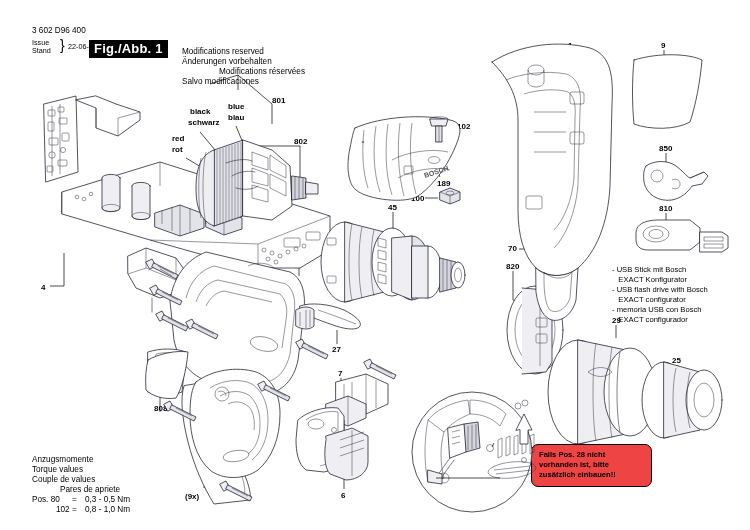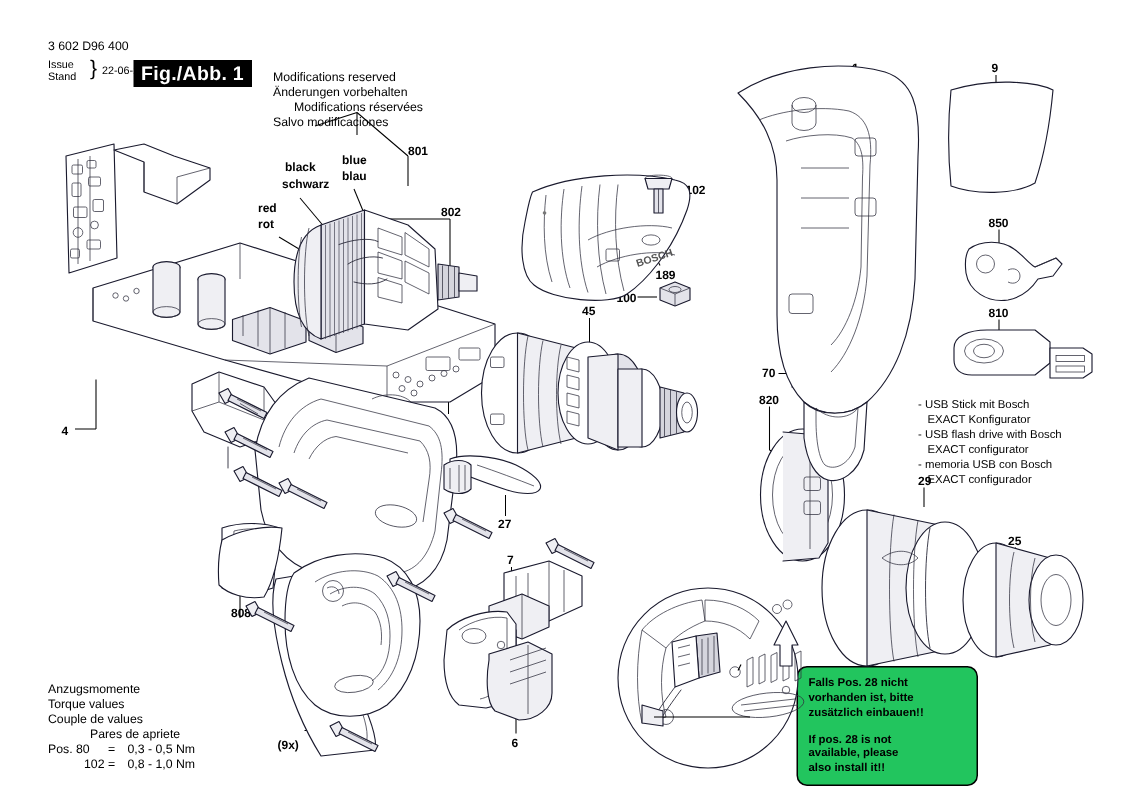--- a/index.html
+++ b/index.html
@@ -10,21 +10,21 @@
     -webkit-font-smoothing:antialiased;
   }
   #sheet{position:absolute;inset:0;}
   svg.art{position:absolute;left:0;top:0;width:750px;height:530px;overflow:visible;}
   .lbl{position:absolute;font-size:8px;line-height:1.05;white-space:pre;font-weight:bold;color:#000;}
   .blk{position:absolute;background:#000;color:#fff;font-weight:bold;font-size:13px;
        padding:1px 5px 2px 5px;letter-spacing:.2px;}
   .meta{position:absolute;font-size:8.2px;line-height:1.25;white-space:pre;}
   .meta.small{font-size:7.2px;line-height:1.2;}
   .note{position:absolute;font-size:7.6px;line-height:1.28;white-space:pre;font-weight:normal;}
-  .warnbox{position:absolute;border:1.1px solid #000;border-radius:7px;background:#22c55e;
+  .warnbox{position:absolute;border:1.1px solid #000;border-radius:7px;background:#ef4444;
            padding:5px 6px 6px 7px;}
   .warnbox .t{font-size:7.6px;line-height:1.3;white-space:pre;font-weight:bold;}
   .issue-brace{position:absolute;font-size:8px;line-height:1.05;}
   .num{position:absolute;font-size:8px;font-weight:bold;}
   .callout{stroke:#000;stroke-width:.7;fill:none;}
   .outline{stroke:#1a1a2e;stroke-width:.75;fill:#ffffff;stroke-linejoin:round;stroke-linecap:round;}
   .outline2{stroke:#2a2a3a;stroke-width:.6;fill:none;stroke-linejoin:round;stroke-linecap:round;}
   .fillgrey{fill:#efeff3;}
   .fillgrey2{fill:#e3e3ea;}
   .fillgrey3{fill:#d5d5dd;}
@@ -41,44 +41,41 @@
 
   <div class="meta small" style="left:32px;top:39px;">Issue</div>
   <div class="meta small" style="left:32px;top:47px;">Stand</div>
   <div class="issue-brace" style="left:60px;top:38px;font-size:14px;line-height:14px;">}</div>
   <div class="meta small" style="left:68px;top:43px;">22-06-28</div>
 
   <div class="blk" style="left:89px;top:40px;">Fig./Abb. 1</div>
 
   <div class="meta" style="left:182px;top:47px;">Modifications reserved</div>
   <div class="meta" style="left:182px;top:57px;">Änderungen vorbehalten</div>
-  <div class="meta" style="left:171px;top:67px;padding-left:25px;">Modifications réservées</div>
+  <div class="meta" style="left:194px;top:67px;padding-left:25px;">Modifications réservées</div>
   <div class="meta" style="left:182px;top:77px;">Salvo modificaciones</div>
 
   <div class="lbl" style="left:190px;top:108px;">black</div>
   <div class="lbl" style="left:188px;top:119px;">schwarz</div>
   <div class="lbl" style="left:228px;top:103px;">blue</div>
   <div class="lbl" style="left:228px;top:114px;">blau</div>
   <div class="lbl" style="left:172px;top:135px;">red</div>
   <div class="lbl" style="left:172px;top:146px;">rot</div>
 
   <div class="note" style="left:612px;top:265px;">- USB Stick mit Bosch</div>
   <div class="note" style="left:612px;top:275px;">   EXACT Konfigurator</div>
   <div class="note" style="left:612px;top:285px;">- USB flash drive with Bosch</div>
   <div class="note" style="left:612px;top:295px;">   EXACT configurator</div>
   <div class="note" style="left:612px;top:305px;">- memoria USB con Bosch</div>
   <div class="note" style="left:612px;top:315px;">   EXACT configurador</div>
 
   <div class="warnbox" style="left:531px;top:444px;width:106px;">
     <div class="t">Falls Pos. 28 nicht
 vorhanden ist, bitte
 zusätzlich einbauen!!</div>
-    <div class="t" style="margin-top:8px;">If pos. 28 is not
-available, please
-also install it!!</div>
   </div>
 
   <div class="meta" style="left:32px;top:455px;">Anzugsmomente</div>
   <div class="meta" style="left:32px;top:465px;">Torque values</div>
   <div class="meta" style="left:32px;top:475px;">Couple de values</div>
   <div class="meta" style="left:32px;top:485px;padding-left:28px;">Pares de apriete</div>
   <div class="meta" style="left:32px;top:495px;">Pos. 80</div>
   <div class="meta" style="left:72px;top:495px;">=</div>
   <div class="meta" style="left:85px;top:495px;">0,3 - 0,5 Nm</div>
   <div class="meta" style="left:56px;top:505px;">102</div>

